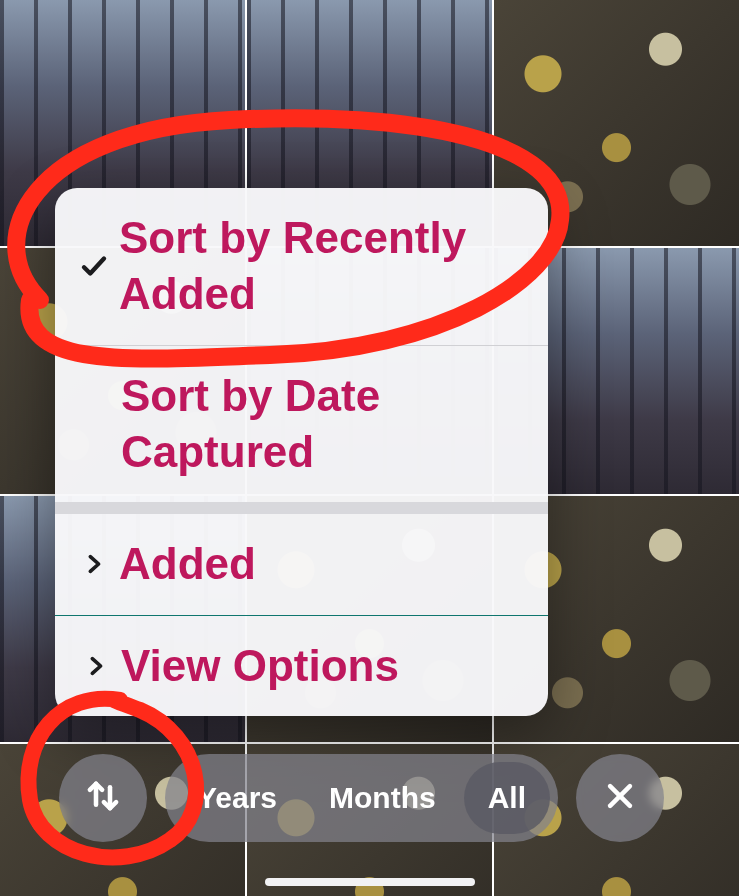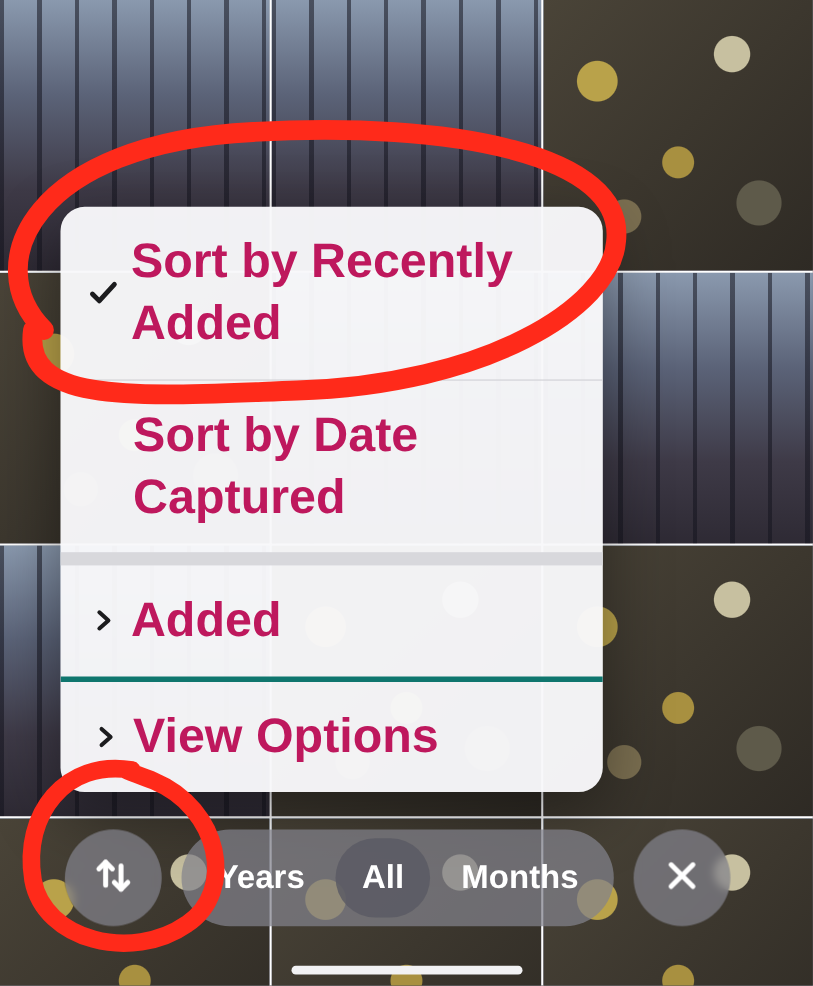--- a/index.html
+++ b/index.html
@@ -168,21 +168,21 @@
   </div>
   <div class="menu-separator"></div>
   <div class="menu-item">
     <span class="menu-icon-slot">
       <svg width="22" height="30" viewBox="0 0 24 24" fill="none" stroke="#1c1c1e" stroke-width="4" stroke-linecap="round" stroke-linejoin="round">
           <polyline points="8 4 17 12 8 20"></polyline>
         </svg>
     </span>
     <span class="menu-label">Added</span>
   </div>
-  <div class="menu-item" style="border-top:5px solid #0f766e;">
+  <div class="menu-item" style="border-top:1px solid #0f766e;">
     <span class="menu-icon-slot">
       <svg width="22" height="30" viewBox="0 0 24 24" fill="none" stroke="#1c1c1e" stroke-width="4" stroke-linecap="round" stroke-linejoin="round">
           <polyline points="8 4 17 12 8 20"></polyline>
         </svg>
     </span>
     <span class="menu-label">View Options</span>
   </div>
 </div>
 
 <div class="toolbar">
@@ -193,25 +193,25 @@
           <path d="M4.5 8.5L8 5l3.5 3.5"></path>
         <path d="M16 7v12"></path>
           <path d="M12.5 15.5L16 19l3.5-3.5"></path>
       </svg>
     </span>
   </div>
   <div class="segmented">
     <div class="seg">
       <span>Years</span>
     </div>
+    <div class="seg">
+      <span>Months</span>
+    </div>
     <div class="seg active">
       <span>All</span>
-    </div>
-    <div class="seg">
-      <span>Months</span>
     </div>
   </div>
   <div class="circle-btn">
     <span>
       <svg width="34" height="34" viewBox="0 0 24 24" fill="none" stroke="#fff" stroke-width="3.2" stroke-linecap="round">
           <line x1="5" y1="5" x2="19" y2="19"></line>
           <line x1="19" y1="5" x2="5" y2="19"></line>
         </svg>
     </span>
   </div>

